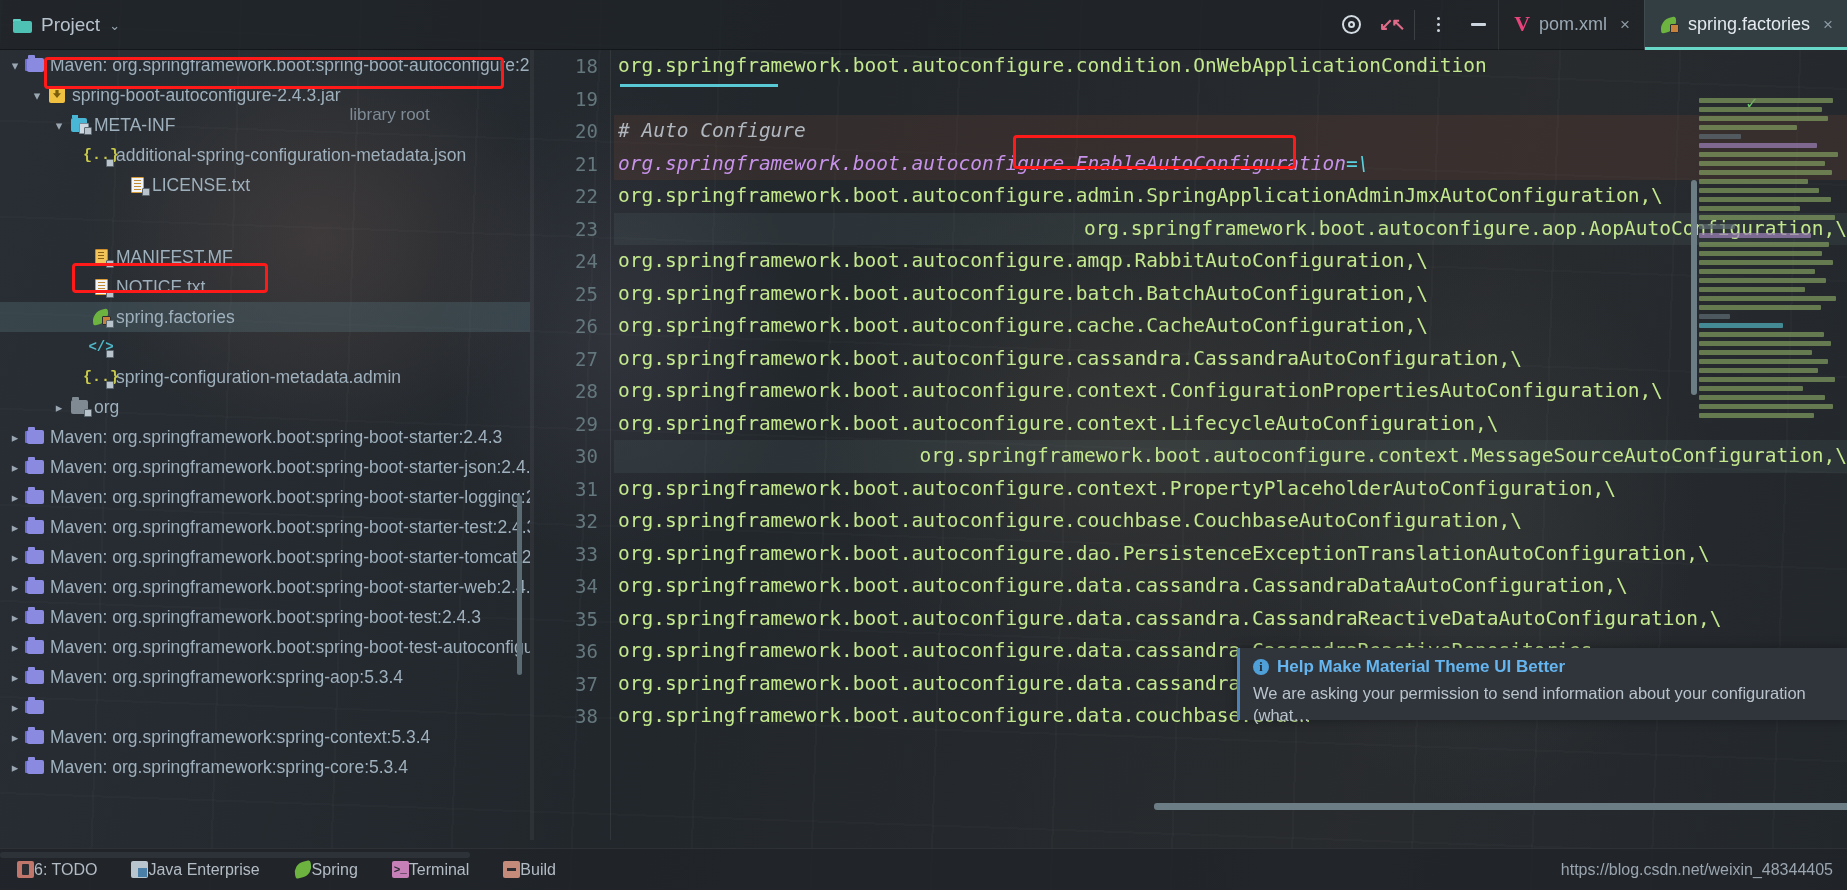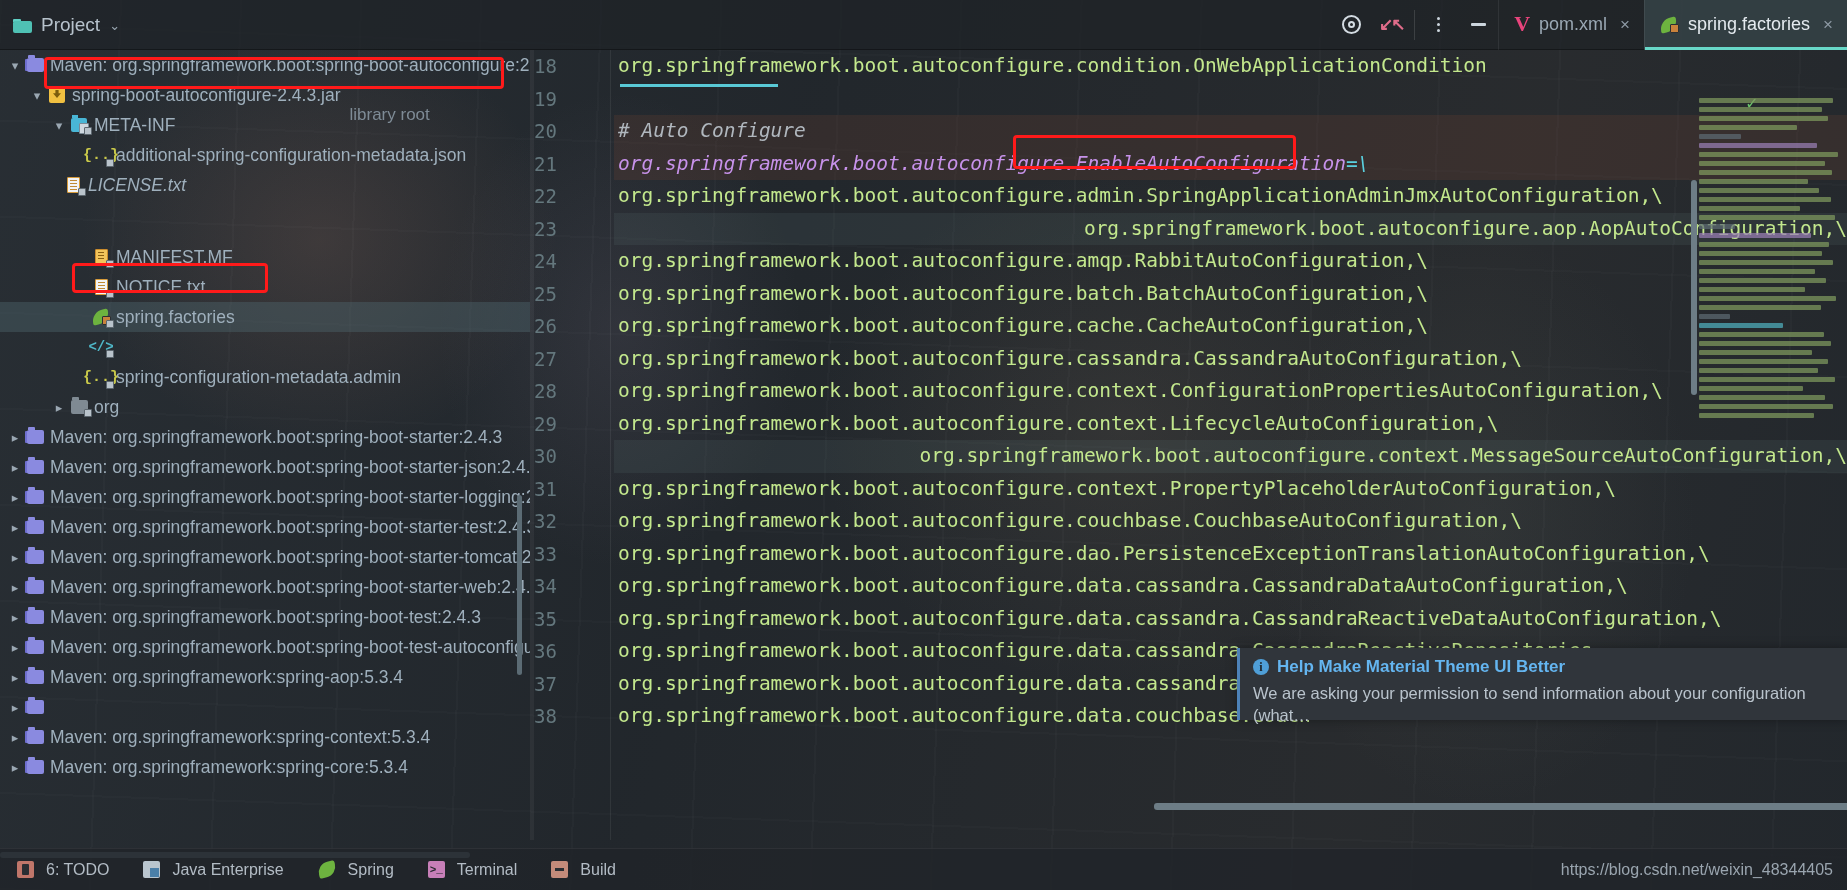--- a/index.html
+++ b/index.html
@@ -161,21 +161,21 @@
     background:#5b6b74; border-radius:3px; z-index:12;
   }
 
   
   .editor {
     position:absolute; top:50px; left:534px; right:0; height:790px; overflow:hidden;
     font-family: "DejaVu Sans Mono", "Liberation Mono", monospace;
   }
   .gutter {
     position:absolute; top:0; left:0; width:76px; height:100%;
-    text-align:left; padding-top:0px;
+    text-align:right; padding-top:0px;
   }
   .gutter .gl {
     height:32.5px; line-height:32.5px; font-size:19px; color:#64777d; padding-right:12px;
   }
   .gutter-line {
     position:absolute; left:76px; top:0; bottom:0; width:1px; background:rgba(255,255,255,0.07);
   }
   .code {
     position:absolute; top:0; left:80px; right:0; height:100%;
   }
@@ -231,21 +231,21 @@
   .notif-body { color:#b9c3cc; font-size:16.5px; line-height:22px; }
 
   
   .statusbar {
     position:absolute; left:0; bottom:0; width:1847px; height:42px;
     background:rgba(32,36,41,0.80);
     display:flex; align-items:center; gap:0px; z-index:50;
     border-top:1px solid rgba(255,255,255,0.06);
   }
   .sb-item {
-    display:flex; align-items:center; gap:12px; padding:0 17px; height:42px;
+    display:flex; align-items:center; gap:0; padding:0 17px; height:42px;
     color:#b3bcc5; font-size:16px; white-space:nowrap;
   }
   .sb-ico { width:17px;height:17px;border-radius:2px; display:inline-block; position:relative; }
   .sb-todo { background:#c0766a; }
   .sb-todo:after{content:"";position:absolute;left:5px;top:3px;width:7px;height:11px;background:#2a2e33;border-radius:1px;}
   .sb-javaent { background:#b9c5ce; }
   .sb-javaent:after{content:"";position:absolute;right:1px;bottom:1px;width:9px;height:9px;background:#4a7fa8;}
   .sb-spring { width:18px;height:15px; background:#6db33f; border-radius:11px 2px 11px 2px; transform:rotate(-14deg);}
   .sb-term { background:#c77fb8; color:#26292e; font-size:11px; font-weight:700;
              display:flex;align-items:center;justify-content:center; font-family:"Liberation Mono", monospace;}
@@ -330,21 +330,21 @@
           <span class="lbl">META-INF</span>
         </div>
         <div class="tree-row" style="padding-left: 72px;">
           <span class="arrow none"></span>
           <span class="ti">
             <span class="ic-json">{..}</span>
             <span class="lockmark"></span>
           </span>
           <span class="lbl">additional-spring-configuration-metadata.json</span>
         </div>
-        <div class="tree-row" style="padding-left: 44px; font-style: italic;">
+        <div class="tree-row" style="padding-left: 108px;">
           <span class="arrow none"></span>
           <span class="ti">
             <span class="ic-txt"></span>
             <span class="lockmark"></span>
           </span>
           <span class="lbl">LICENSE.txt</span>
         </div>
         <div class="tree-row" style="padding-left: 72px; margin-top: 42px;">
           <span class="arrow none"></span>
           <span class="ti">

